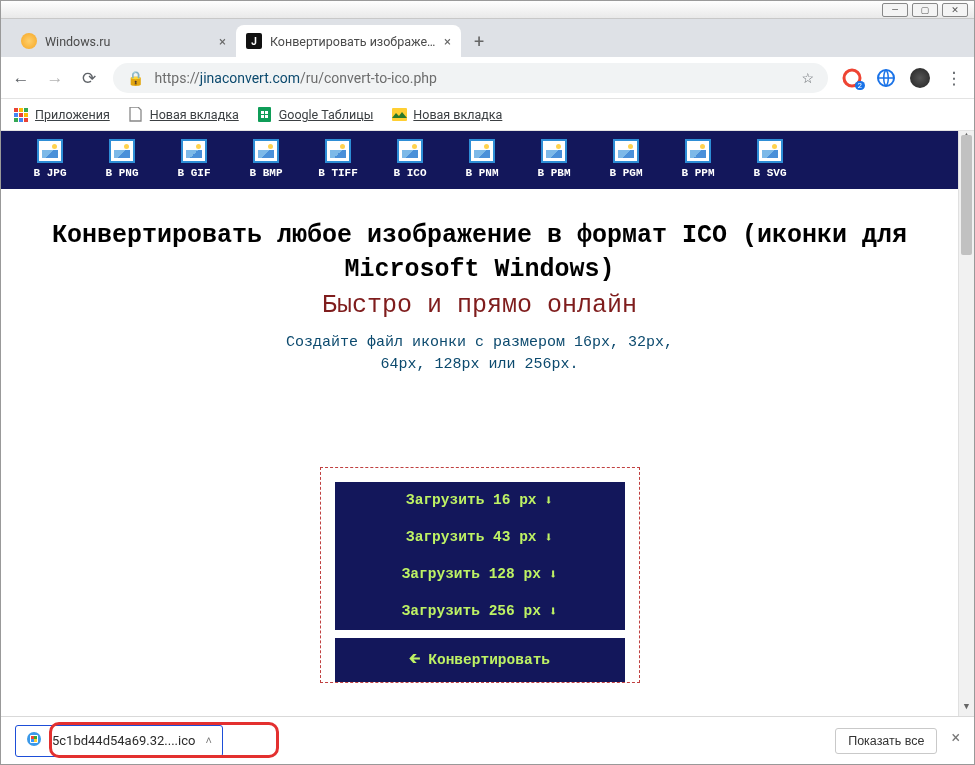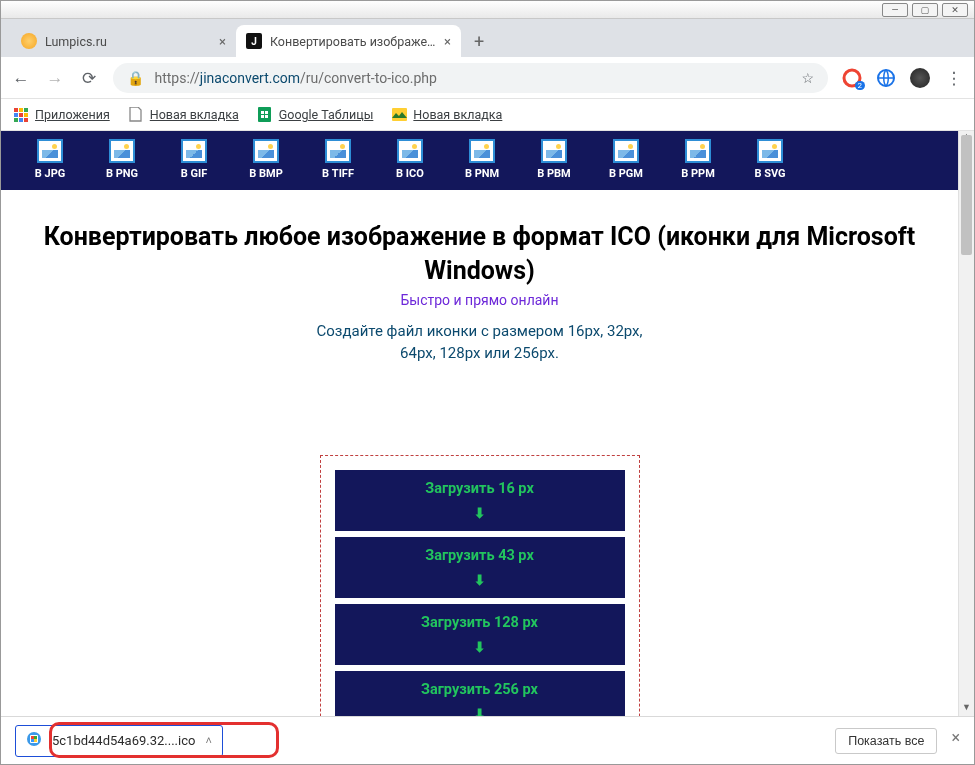--- a/index.html
+++ b/index.html
@@ -104,20 +104,21 @@
     border-bottom:1px solid #e3e3e3;
   }
   .bm { display:flex; align-items:center; gap:6px;text-decoration:underline; }
   .bm .ico { width:16px;height:16px; display:flex;align-items:center;justify-content:center; }
   
   .viewport {
     position:relative;
     height: 587px;
     overflow:hidden;
     background:#fff;
+    font-family:Liberation Mono, monospace;
   }
   .scrollbar-v {
     position:absolute; right:0; top:0; width:16px; height:100%;
     background:#f1f1f1; border-left:1px solid #e0e0e0;
   }
   .scrollbar-v .thumb {
     position:absolute; left:2px; right:2px; top:4px; height:120px;
     background:#c1c1c1; border-radius:2px;
   }
   .scrollbar-v .arrow-up,.scrollbar-v .arrow-down{
@@ -152,41 +153,39 @@
     content:""; position:absolute; top:3px; right:4px; width:5px;height:5px;border-radius:50%;
     background:#ffd24d;
   }
   
   .page {
     padding: 30px 20px 0;
     text-align:center;
     margin-right:16px;
   }
   .h1 { font-size:25px; font-weight:bold; color:#000; line-height:1.35; }
-  .h2 { font-size:14px; color:#6d28d9; margin-top:4px; }
+  .h2 { font-size:25px; color:#7f1d1d; margin-top:4px; }
   .sub { font-size:15px; color:#0c4a6e; margin-top:12px; line-height:1.5; }
   
   .dlbox {
     width:320px;
     margin:90px auto 0;
     border:1px dashed #c04040;
     padding:14px 14px 0;
   }
   .dlbtn {
     background:#13175b;
-    color:#22c55e;
+    color:#bef264;
     font-size:14.5px;
     font-weight:bold;
     padding:10px 0;
-    margin-bottom:6px;
     display:flex;
     align-items:center;
     justify-content:center;
     gap:8px;
-    flex-direction:column;
   }
   .dlbtn .dicon { font-size:14px; }
   
   .shelf {
     position:absolute;
     left:0; right:0; bottom:0;
     height:48px;
     background:#fff;
     border-top:1px solid #d9d9d9;
     display:flex;
@@ -228,21 +227,21 @@
 
 <div class="titlebar">
   <div class="win-btn">—</div>
   <div class="win-btn">▢</div>
   <div class="win-btn">✕</div>
 </div>
 
 <div class="tabstrip">
   <div class="tab">
     <span class="favicon" style="background:radial-gradient(circle,#ffcf6b,#f5a623);"></span>
-    <span class="title">Lumpics.ru</span>
+    <span class="title">Windows.ru</span>
     <span class="close">×</span>
   </div>
   <div class="tab active">
     <span class="favicon" style="background:#111;color:#fff;font-size:10px;font-weight:bold;display:flex;align-items:center;justify-content:center;border-radius:2px;">J</span>
     <span class="title">Конвертировать изображения </span>
     <span class="close">×</span>
   </div>
   <div class="newtab">+</div>
 </div>
 

